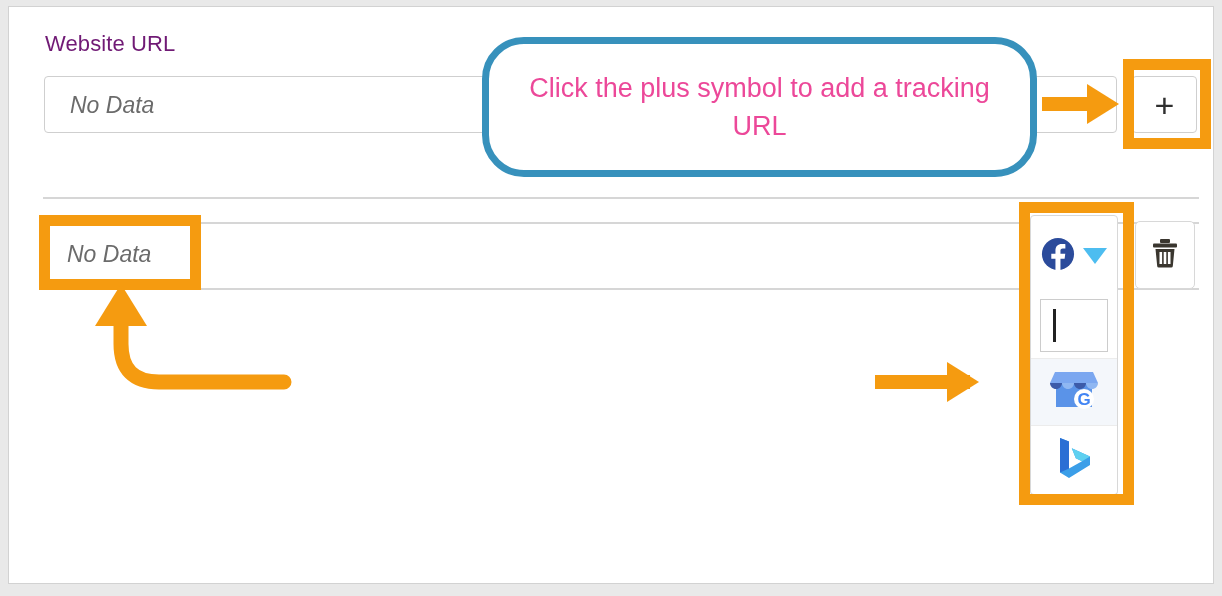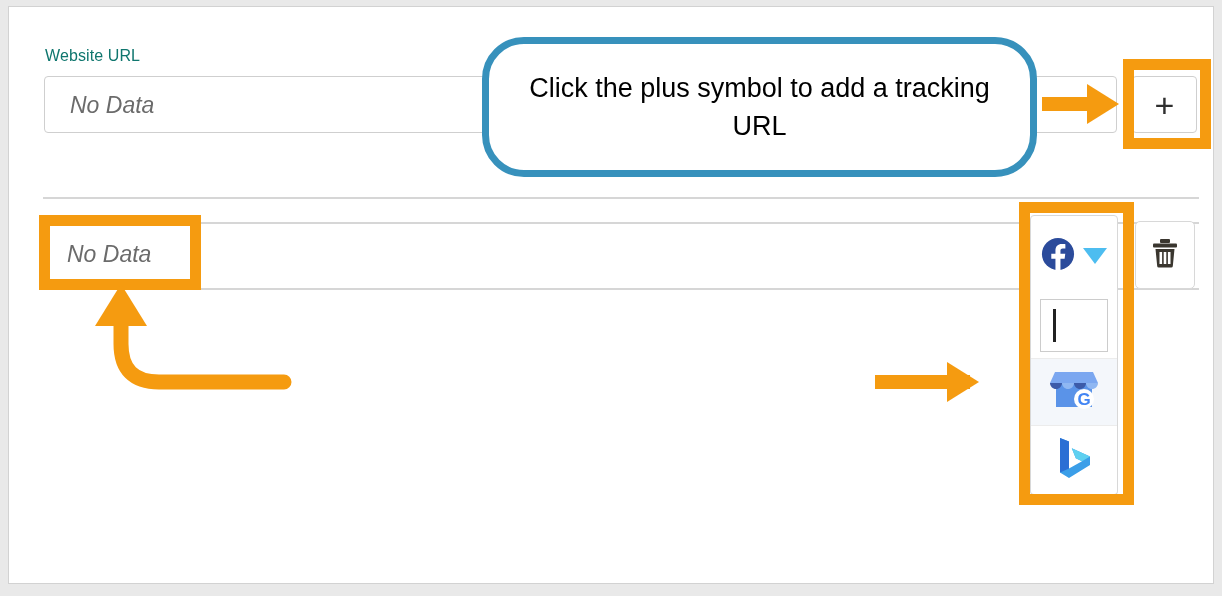--- a/index.html
+++ b/index.html
@@ -20,23 +20,23 @@
     position: absolute;
     left: 8px; top: 6px;
     width: 1206px; height: 578px;
     background: #ffffff;
     border: 1px solid #d2d2d2;
   }
 
   
   .field-label {
     position: absolute;
-    left: 36px; top: 40px;
-    font-size: 16px;
-    color: #0f766e;
+    left: 36px; top: 24px;
+    font-size: 22px;
+    color: #701a75;
     letter-spacing: .1px;
   }
   .url-input {
     position: absolute;
     left: 35px; top: 69px;
     width: 1073px; height: 57px;
     border: 1px solid #cfcfcf;
     border-radius: 4px;
     background: #fff;
   }
@@ -154,21 +154,21 @@
   .hl-plus   { left: 1114px; top: 52px;  width: 88px;  height: 90px; }
   .hl-nodata { left: 30px;   top: 208px; width: 162px; height: 75px; }
   .hl-drop   { left: 1010px; top: 195px; width: 115px; height: 303px; }
 
   
   .bubble {
     position: absolute;
     border: 7px solid #3791BC;
     border-radius: 42px;
     background: #fff;
-    color: #000000;
+    color: #ec4899;
     display: flex; align-items: center; justify-content: center;
     text-align: center;
     line-height: 1.42;
   }
   .bubble-1 {
     left: 473px; top: 30px;
     width: 555px; height: 140px;
     font-size: 27px;
     padding: 0 26px;
   }

